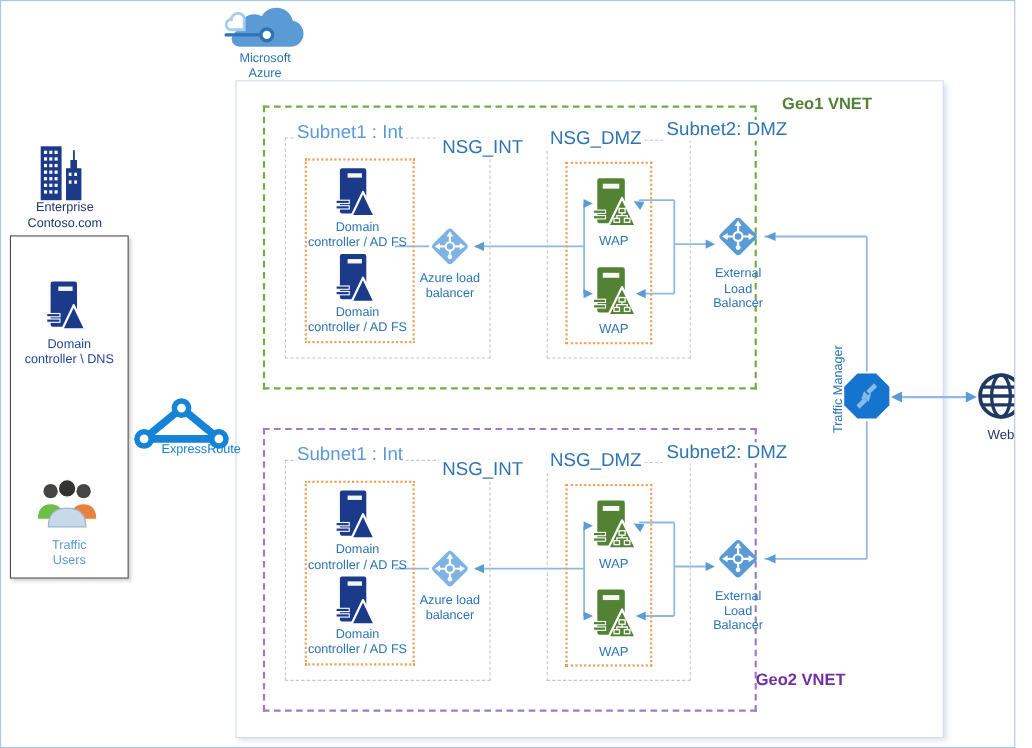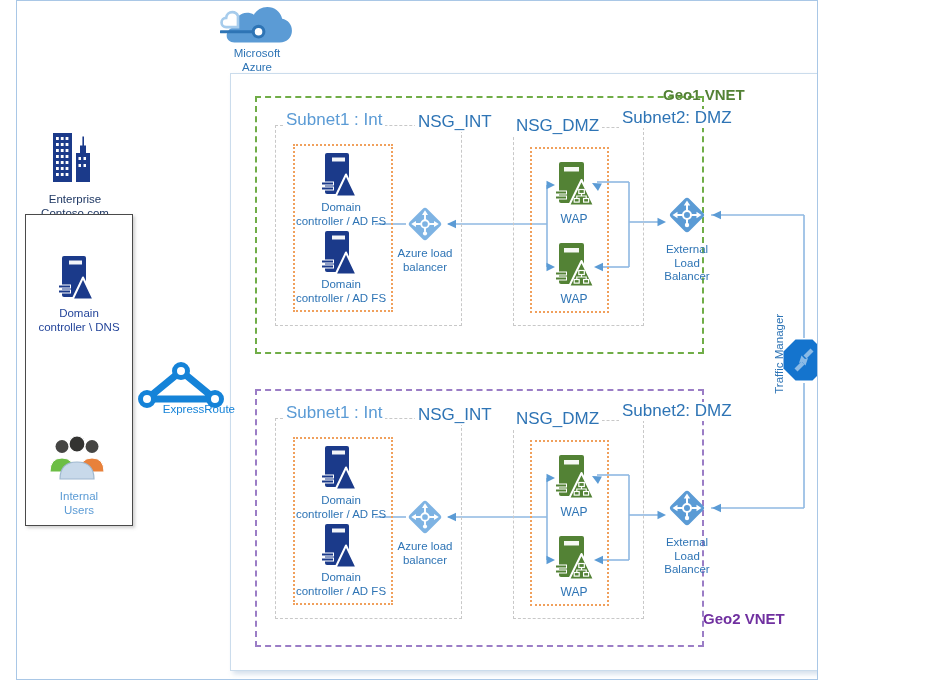--- a/index.html
+++ b/index.html
@@ -1,40 +1,40 @@
 <!DOCTYPE html>
 <html style="--outer-border: #A9C7E6; --box-border: #CBDCEC; --leftbox-border: #4A4A4A; --navy: #1B3A8A; --navy-text: #24459A; --dark-navy-text: #1F3864; --blue-text: #2E74B5; --light-blue-text: #5B9BD5; --er-blue: #1583D8; --cloud-blue: #5B9BD5; --cloud-light: #A7CCEC; --line-blue: #8FB8E2; --arrow-blue: #5B9BD5; --green-server: #538235; --green-dash: #70AD47; --green-text: #538135; --purple-dash: #9B7DC6; --purple-text: #7030A0; --orange-dot: #F0A05C; --gray-dash: #C8C8C8; --lb-light: #7EB3E3; --lb-mid: #5B9BD5; --tm-blue: #1474CE; --users-green: #6CBE45; --users-orange: #E8813B; --users-gray: #C8D9EA;"><head>
 <meta charset="utf-8">
 <style>
   html,body{margin:0;padding:0;background:#fff;}
-  .canvas{position:relative;width:802px;height:680px;background:#fff;
+  .canvas{position:relative;width:923px;height:680px;background:#fff;
     border:1px solid var(--outer-border,#A9C7E6);box-sizing:border-box;
-    font-family:"Liberation Sans",sans-serif;overflow:hidden;margin-left:16px;}
+    font-family:"Liberation Sans",sans-serif;overflow:hidden;}
   .lbl{position:absolute;text-align:center;line-height:1.18;white-space:pre-line;
     font-size:11.5px;color:var(--blue-text,#2E74B5);z-index:2;}
   .tag{position:absolute;font-size:17px;background:#fff;padding:0 3px;line-height:1.1;z-index:2;}
   .bigbox{position:absolute;left:213px;top:72px;width:642px;height:596px;
     border:1.5px solid var(--box-border,#CBDCEC);background:#fff;
     box-shadow:3px 3px 5px rgba(160,185,210,.45);z-index:0;}
   .geo{position:absolute;left:0;width:938px;height:355px;z-index:2;}
   .geo1{top:0;} .geo2{top:293px;}
   .vnet-box{position:absolute;left:238px;top:95px;width:445px;height:254px;border:2px dashed;}
   .geo1 .vnet-box{border-color:var(--green-dash,#70AD47);}
   .geo2 .vnet-box{border-color:var(--purple-dash,#9B7DC6);}
   .vnet-label{position:absolute;font-size:15px;font-weight:bold;white-space:nowrap;}
-  .geo1 .vnet-label{left:646px;top:85px;color:var(--green-text,#538135);text-align:right;}
+  .geo1 .vnet-label{left:710px;top:85px;color:var(--green-text,#538135);text-align:right;}
   .geo2 .vnet-label{left:686px;top:316px;color:var(--purple-text,#7030A0);}
   .subnet-box{position:absolute;border:1.5px dashed var(--gray-dash,#C8C8C8);}
   .int-box{left:258px;top:124px;width:185px;height:199px;}
   .dmz-box{left:496px;top:126px;width:129px;height:197px;}
   .orange-box{position:absolute;border:2px dotted var(--orange-dot,#F0A05C);}
   .int-orange{left:276px;top:143px;width:96px;height:164px;}
   .dmz-orange{left:513px;top:146px;width:75px;height:162px;}
   .tag-subnet1{left:266px;top:110px;color:var(--light-blue-text,#5B9BD5);}
-  .tag-nsgint{left:398px;top:112px;color:var(--blue-text,#2E74B5);}
+  .tag-nsgint{left:398px;top:124px;color:var(--blue-text,#2E74B5);}
   .tag-nsgdmz{left:496px;top:116px;color:var(--blue-text,#2E74B5);}
   .tag-subnet2{left:602px;top:108px;color:var(--blue-text,#2E74B5);}
   .icon{position:absolute;z-index:2;}
   .svg-overlay{position:absolute;left:0;top:0;z-index:1;}
   .line{stroke:var(--line-blue,#8FB8E2);stroke-width:1.6;fill:none;}
   .tmline{stroke:var(--line-blue,#8FB8E2);stroke-width:2.1;fill:none;}
   .ah{fill:var(--arrow-blue,#5B9BD5);}
   .leftbox{position:absolute;left:8px;top:213px;width:106px;height:310px;background:#fff;
     border:1.5px solid var(--leftbox-border,#4A4A4A);box-shadow:2px 2px 3px rgba(120,120,120,.35);z-index:2;}
   .hidden-defs{position:absolute;width:0;height:0;overflow:hidden;}
@@ -157,33 +157,33 @@
 
   <svg class="icon" style="left:203px;top:3px;width:74px;height:42px;" viewBox="0 0 72 40">
       <use href="#sym-cloud"></use>
     </svg>
   <div class="lbl" style="left:198px;top:46px;width:84px;">Microsoft
 Azure</div>
 
   <svg class="icon" style="left:33px;top:131px;width:46px;height:52px;color:var(--navy,#1B3A8A);" viewBox="0 0 46 52">
       <use href="#sym-buildings"></use>
     </svg>
-  <div class="lbl" style="left:0;top:192px;width:116px;color:var(--dark-navy-text,#1F3864);">Enterprise
+  <div class="lbl" style="left:0;top:182px;width:116px;color:var(--dark-navy-text,#1F3864);">Enterprise
 Contoso.com</div>
 
   <div class="leftbox">
     <svg class="icon" style="left:31px;top:40px;width:36px;height:46px;color:var(--navy,#1B3A8A);" viewBox="0 0 36 46">
         <use href="#sym-server"></use>
       </svg>
     <div class="lbl" style="left:0;top:92px;width:106px;color:var(--navy-text,#24459A);">Domain
 controller \ DNS</div>
     <svg class="icon" style="left:22px;top:216px;width:58px;height:54px;" viewBox="0 0 58 54">
         <use href="#sym-users"></use>
       </svg>
-    <div class="lbl" style="left:23px;top:275px;width:60px;color:var(--light-blue-text,#5B9BD5);">Internal
+    <div class="lbl" style="left:23px;top:275px;width:60px;color:var(--light-blue-text,#5B9BD5);">Traffic
 Users</div>
   </div>
 
   <svg class="icon" style="left:116px;top:360px;width:96px;height:50px;color:var(--er-blue,#1583D8);" viewBox="0 0 96 50">
       <use href="#sym-er"></use>
     </svg>
   <div class="lbl" style="left:110px;top:402px;width:108px;color:var(--er-blue,#1583D8);text-align:right;">ExpressRoute</div>
 
   <div class="geo geo1">
     <div class="vnet-box"></div>

